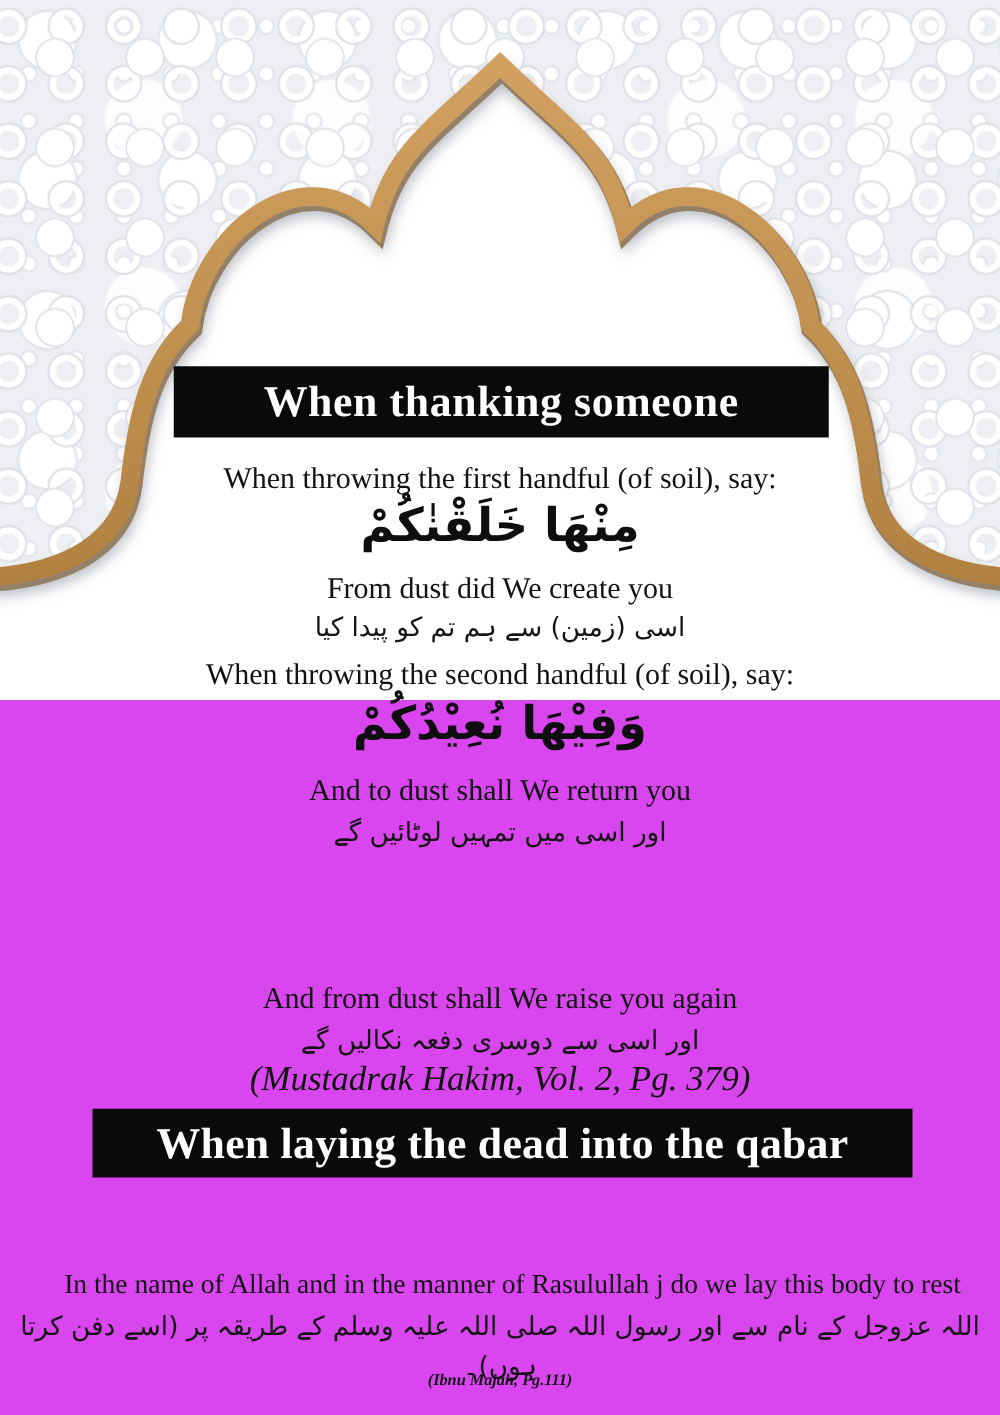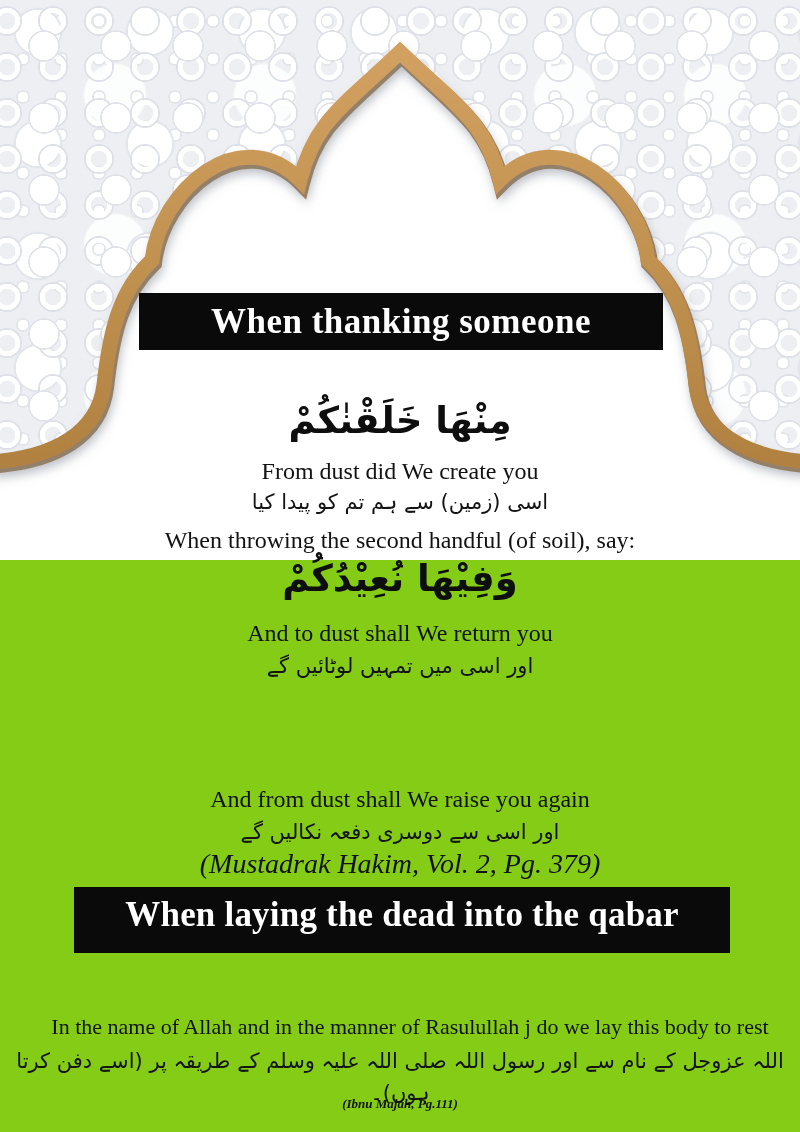--- a/index.html
+++ b/index.html
@@ -1,19 +1,19 @@
 <!DOCTYPE html>
 <html><head>
 <meta charset="utf-8">
 <style>
   html,body{margin:0;padding:0;background:#ffffff;}
   .poster{
     position:relative;
     width:800px;height:1132px;
-    background:#84cc16;
+    background:#d946ef;
     overflow:hidden;
     font-family:"Liberation Serif","DejaVu Serif",serif;
   }
   
   .pattern-bg{
     position:absolute;left:0;top:0;width:800px;height:560px;
     background-color:#edeff2;
     background-image:
       radial-gradient(circle, #ffffff 0 14px, #dfe2e8 14.5px 15.5px, rgba(255,255,255,0) 16px),
       radial-gradient(circle, rgba(255,255,255,0) 0 8px, #ffffff 8.5px 13px, #dde0e6 13.5px 14.5px, rgba(255,255,255,0) 15.5px),
@@ -25,21 +25,21 @@
   }
   .arch-svg{position:absolute;left:0;top:0;display:block;}
   .content{position:absolute;inset:0;}
   .row{position:absolute;left:0;right:0;text-align:center;color:#121212;}
   .bar{
     position:absolute;background:#0a0a0a;color:#ffffff;
     text-align:center;font-weight:bold;
     font-family:"Liberation Serif","DejaVu Serif",serif;
   }
   .bar1{left:139px;top:293px;width:524px;height:57px;font-size:35px;line-height:57px;letter-spacing:.5px;}
-  .bar2{left:74px;top:887px;width:656px;height:66px;font-size:35px;line-height:55px;letter-spacing:.2px;}
+  .bar2{left:74px;top:887px;width:656px;height:55px;font-size:35px;line-height:55px;letter-spacing:.2px;}
   .instruction{font-size:24px;}
   .arabic{
     font-family:"DejaVu Sans",sans-serif;
     font-weight:bold;font-size:37px;line-height:1.55;
     direction:rtl;color:#0e0e0e;
   }
   .arabic-lg{font-size:39px;}
   .english{font-size:24px;}
   .urdu{
     font-family:"DejaVu Sans",sans-serif;
@@ -99,20 +99,21 @@
          C 680 290 690 330 696 385
          C 702 432 745 458 810 462" fill="none" stroke="url(#goldgrad)" stroke-width="15" filter="url(#archshadow)"></path>
   </svg>
 
   <div class="content">
 
     <div class="bar bar1">
       <span>When thanking someone</span>
     </div>
 
+    <div class="row instruction" style="top:370px">When throwing the first handful (of soil), say:</div>
     <div class="row arabic" style="top:392px">مِنْهَا خَلَقْنٰكُمْ</div>
     <div class="row english" style="top:458px">From dust did We create you</div>
     <div class="row urdu" style="top:487px">اسی (زمین) سے ہم تم کو پیدا کیا</div>
 
     <div class="row instruction" style="top:527px">When throwing the second handful (of soil), say:</div>
     <div class="row arabic" style="top:550px">وَفِيْهَا نُعِيْدُكُمْ</div>
     <div class="row english" style="top:620px">And to dust shall We return you</div>
     <div class="row urdu" style="top:651px">اور اسی میں تمہیں لوٹائیں گے</div>
 
     <div class="row english" style="top:786px">And from dust shall We raise you again</div>

